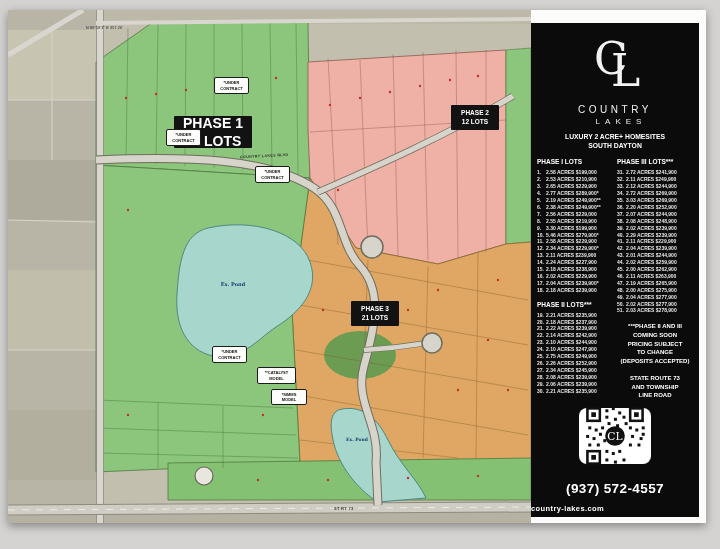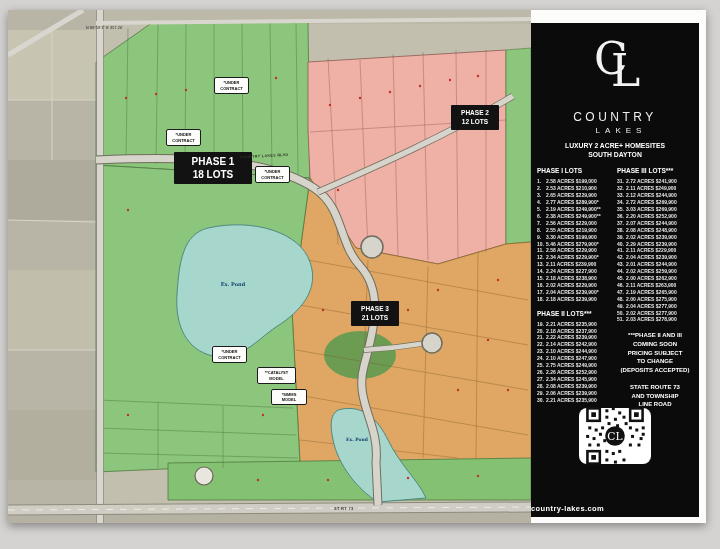--- a/index.html
+++ b/index.html
@@ -5,36 +5,36 @@
   html,body{margin:0;padding:0;}
   .page{position:relative;width:720px;height:549px;background:#d4d3d1;overflow:hidden;
         font-family:"Liberation Sans",sans-serif;}
   .flyer{position:absolute;left:8px;top:10px;width:698px;height:513px;background:#fcfcfb;
          box-shadow:0 3px 9px rgba(0,0,0,.38);}
   
   .map{position:absolute;left:0;top:0;width:523px;height:513px;overflow:hidden;}
   .map svg.map-svg{position:absolute;left:0;top:0;}
   .badge-black{position:absolute;background:#121212;color:#fff;font-weight:700;text-align:center;
         display:flex;flex-direction:column;justify-content:center;border-radius:1px;line-height:1.3;}
-  .bb-lg{font-size:10px;margin-top:36px;}
+  .bb-lg{font-size:14px;}
   .bb-sm{font-size:6.5px;}
   .badge-white{position:absolute;background:#fdfdfc;border:1px solid #1c1c1c;color:#111;
         font-weight:700;font-size:4px;line-height:1.3;text-align:center;border-radius:2px;
         display:flex;flex-direction:column;justify-content:center;}
   .map-label{position:absolute;color:#16406e;font-family:"DejaVu Serif",serif;font-weight:700;
         text-align:center;}
   .road-label{position:absolute;color:#30302a;font-size:3.6px;letter-spacing:.4px;font-weight:700;
         transform:rotate(-3deg);}
   .rt-label{position:absolute;color:#3a3a32;font-size:4px;font-weight:700;letter-spacing:.3px;}
   .survey-text{position:absolute;color:#20201c;font-size:3.6px;letter-spacing:.2px;}
   
   .panel{position:absolute;left:523px;top:13px;width:168px;height:494px;background:#0b0b0b;
          color:#fff;display:flex;flex-direction:column;align-items:center;}
   .logo{margin-top:8px;height:62px;}
-  .brand-name{font-size:12px;letter-spacing:3.5px;color:#f0f0f0;margin-top:17px;}
+  .brand-name{font-size:10px;letter-spacing:3.5px;color:#f0f0f0;margin-top:11px;}
   .brand-name2{font-size:8px;letter-spacing:5px;color:#f0f0f0;margin-top:2px;margin-left:12px;}
   .tagline{margin-top:6px;font-size:6.8px;font-weight:700;line-height:1.35;text-align:center;}
   .cols{display:flex;width:100%;padding:0 6px;box-sizing:border-box;margin-top:8px;gap:4px;}
   .col{flex:1;min-width:0;}
   .list-header{font-size:6.5px;font-weight:700;margin-bottom:4px;white-space:nowrap;}
   .lot-row{display:flex;font-size:5px;line-height:6.9px;color:#e8e8e8;font-weight:600;white-space:nowrap;}
   .lot-num{width:9px;flex:none;}
   .block2{margin-top:7px;}
   .note,.location{margin-top:8px;text-align:center;font-size:6px;font-weight:700;line-height:1.45;}
   .qr{position:absolute;left:48px;top:385px;width:72px;height:56px;background:#fff;border-radius:8px;
@@ -562,17 +562,18 @@
               <rect x="13" y="22" width="1.4" height="1.4"></rect>
               <rect x="16" y="21" width="1.4" height="1.4"></rect>
             <rect x="10" y="25" width="1.4" height="1.4"></rect>
               <rect x="14" y="26" width="1.4" height="1.4"></rect>
               <rect x="18" y="25" width="1.4" height="1.4"></rect>
             <circle cx="14.5" cy="14.5" r="4.6"></circle>
           </g>
           <text x="14.5" y="16.3" font-family="DejaVu Serif, serif" font-size="5" fill="#fff" text-anchor="middle">CL</text>
         </svg>
       </div>
+      <div class="phone">(937) 572-4557</div>
       <div class="website">country-lakes.com</div>
     </div>
   </div>
 
 </div>
 
 </body></html>

